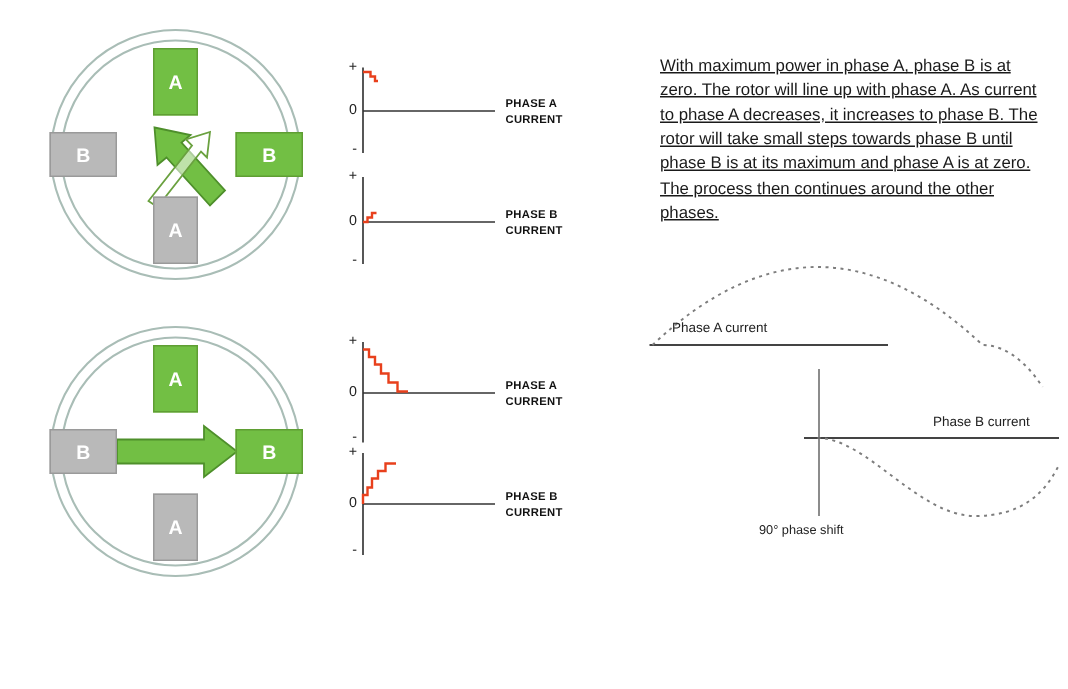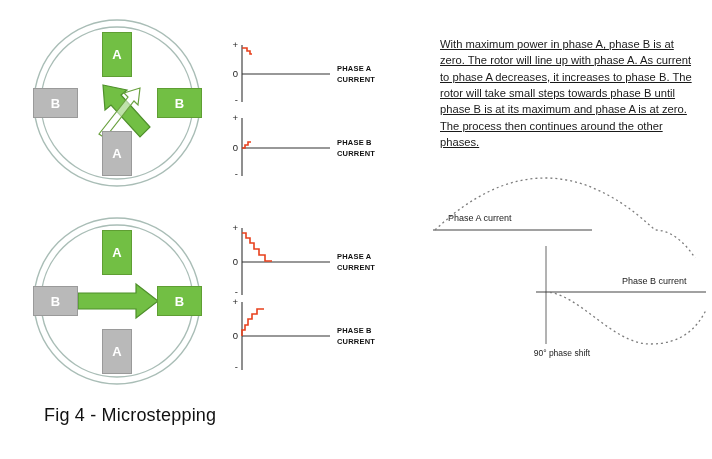--- a/index.html
+++ b/index.html
@@ -22,21 +22,21 @@
   .plot-label{
     position:absolute;left:337px;width:58px;font-size:7.5px;font-weight:bold;
     color:#111;line-height:1.45;letter-spacing:.2px;
   }
   
   .desc{
     position:absolute;left:440px;top:36px;width:258px;
     font-size:11.2px;line-height:1.46;color:#1a1a1a;text-decoration:underline;
   }
   .wave-label{position:absolute;font-size:9px;color:#222;white-space:nowrap;}
-  .shift-label{width:84px;text-align:right;font-size:8.5px;white-space:normal;}
+  .shift-label{width:84px;text-align:left;font-size:8.5px;white-space:normal;}
   .caption{
     position:absolute;left:44px;top:405px;font-size:18px;color:#111;letter-spacing:.2px;
   }
   
   .ring{stroke:var(--ring,#a9bdb6);fill:none;stroke-width:1.4;}
   .arrow-fill{fill:var(--active-pole,#72bf44);stroke:#4e8f2b;stroke-width:1.2;}
   .arrow-outline{fill:rgba(255,255,255,.55);stroke:#6aa13f;stroke-width:1.2;}
   .plot-axis{stroke:#333;stroke-width:1.1;}
   .trace{stroke:var(--trace,#e8401c);fill:none;stroke-width:1.6;}
   .wave{stroke:#7d7d7d;fill:none;stroke-width:1.3;stroke-dasharray:2 3;}
@@ -121,15 +121,14 @@
   <span class="sign" style="left:226px;top:331px">0</span>
   <span class="sign" style="left:226px;top:362px">-</span>
   <div class="plot-label" style="top:326px">PHASE B CURRENT</div>
 
   <div class="desc">With maximum power in phase A, phase B is at zero. The rotor will line up with phase A. As current to phase A decreases, it increases to phase B. The rotor will take small steps towards phase B until phase B is at its maximum and phase A is at zero. The process then continues around the other phases.</div>
 
   <div class="wave-label" style="left:448px;top:213px">Phase A current</div>
   <div class="wave-label" style="left:622px;top:276px">Phase B current</div>
   <div class="wave-label shift-label" style="left:506px;top:348px">90° phase shift</div>
 
-  <div class="caption">Fig 4 - Microstepping</div>
 
 </div>
 
 </body></html>

